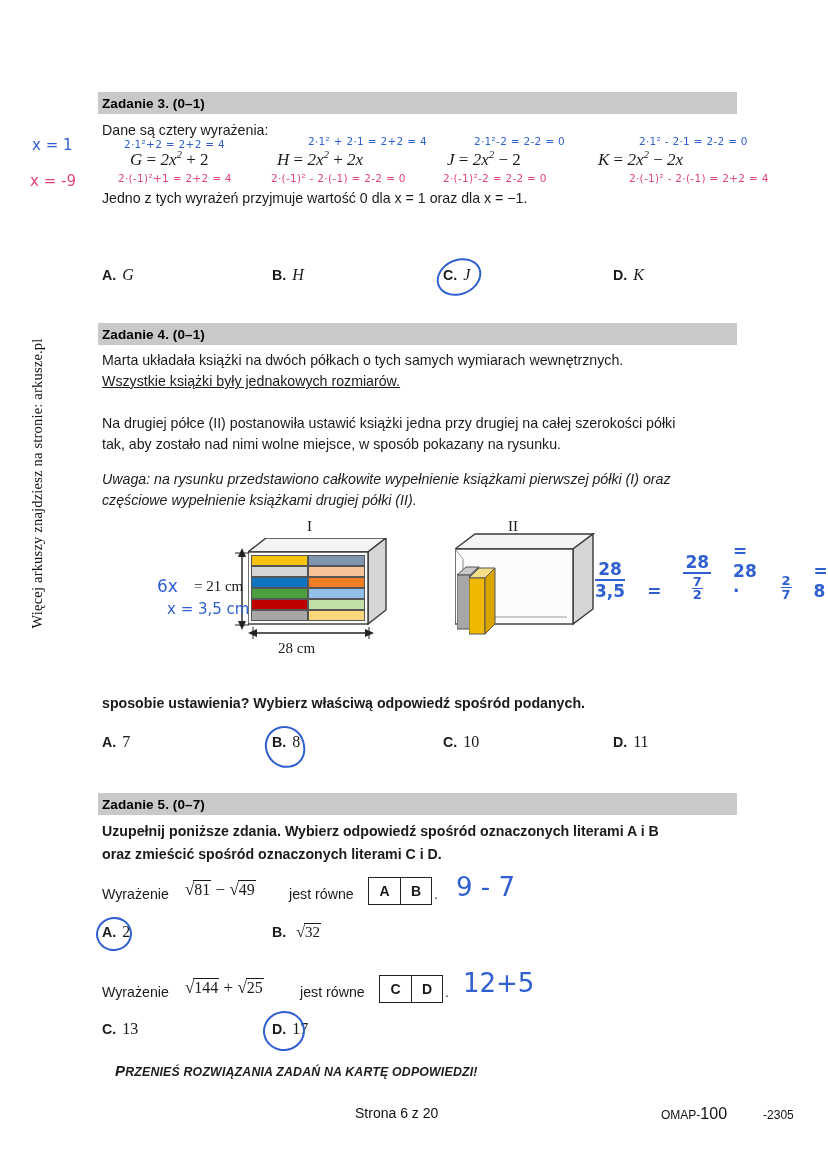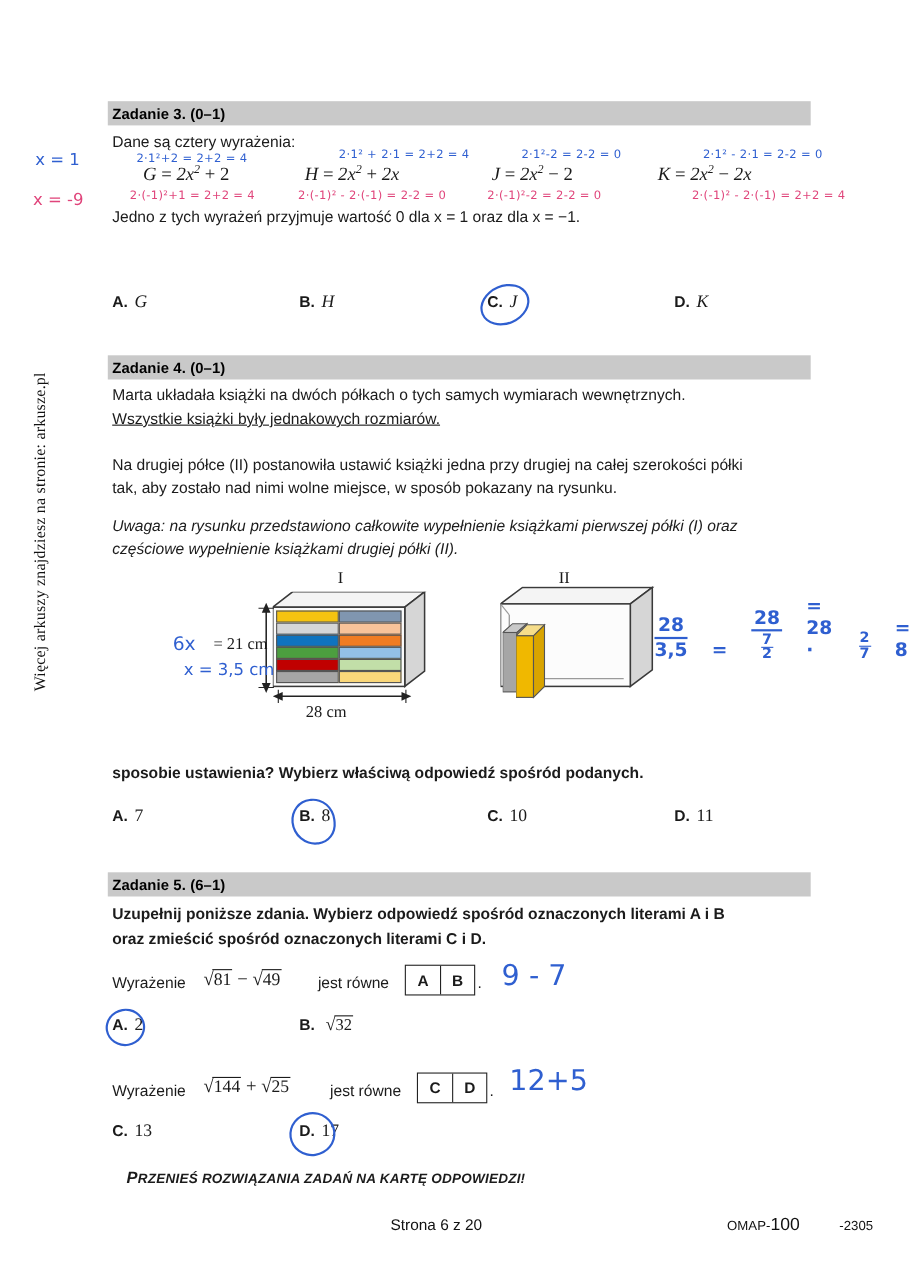--- a/index.html
+++ b/index.html
@@ -269,21 +269,21 @@
     <span class="lbl">B.</span><span class="valn">8</span>
   </div>
   <div class="opt" style="left:443px;top:733px;">
     <span class="lbl">C.</span><span class="valn">10</span>
   </div>
   <div class="opt" style="left:613px;top:733px;">
     <span class="lbl">D.</span><span class="valn">11</span>
   </div>
   <div class="ellipse" style="left:265px;top:726px;width:36px;height:38px;transform:rotate(-6deg);border-radius:48% 52% 45% 55%;"></div>
 
-  <div class="taskbar" style="top:793px;">Zadanie 5. (6–1)</div>
+  <div class="taskbar" style="top:793px;">Zadanie 5. (0–7)</div>
 
   <div class="txt bold" style="left:102px;top:821px;">Uzupełnij poniższe zdania. Wybierz odpowiedź spośród oznaczonych literami A i B</div>
   <div class="txt bold" style="left:102px;top:844px;">oraz zmieścić spośród oznaczonych literami C i D.</div>
 
   <div class="txt" style="left:102px;top:884px;">Wyrażenie</div>
   <div style="position:absolute;left:185px;top:880px;font-family:'Liberation Serif',serif;font-size:17px;">
     <span class="sqrt"><span class="rad">√</span><span class="bar">81</span></span>
     <span>−</span>
     <span class="sqrt"><span class="rad">√</span><span class="bar">49</span></span>
   </div>

